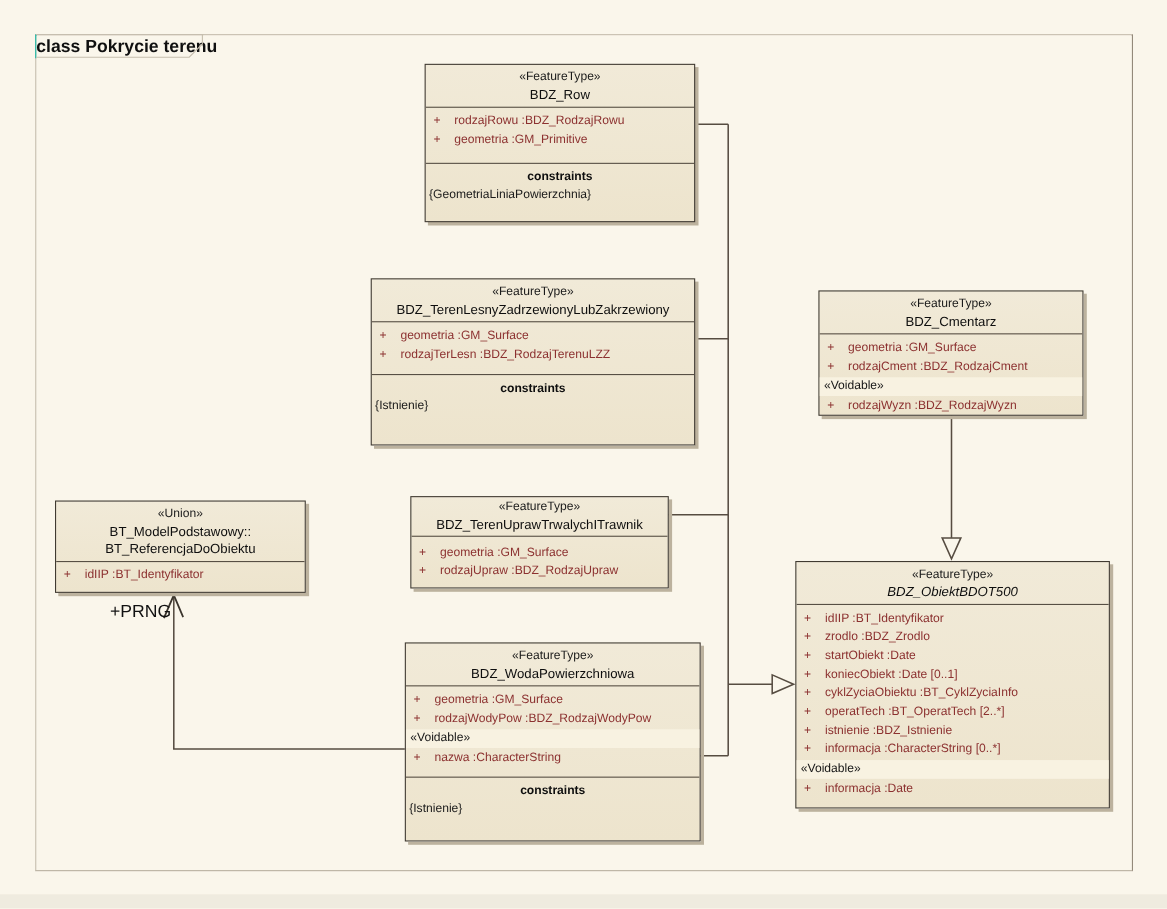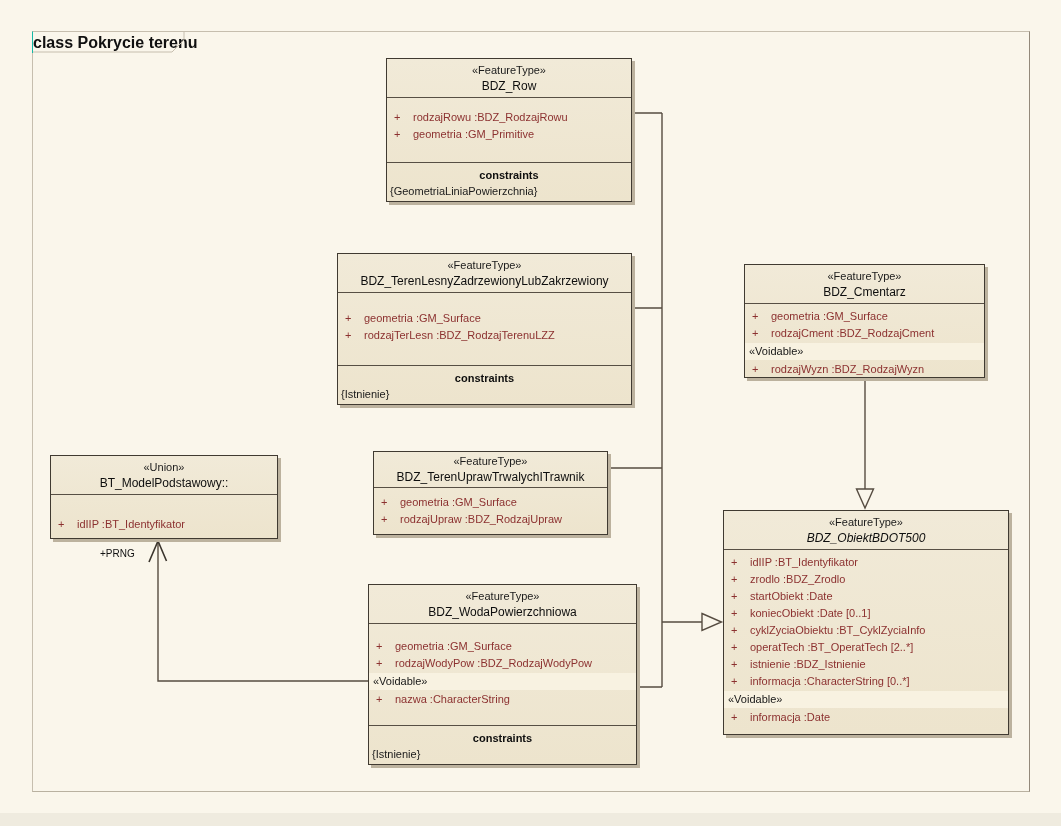--- a/index.html
+++ b/index.html
@@ -28,21 +28,20 @@
   
   svg.overlay{position:absolute;left:0;top:0;z-index:1;pointer-events:none;}
   
   .uml-box{
     position:absolute;z-index:2;box-sizing:border-box;
     background:linear-gradient(180deg,#F1EAD8 0%,#EDE4CD 100%);
     border:1.5px solid #403A31;
     box-shadow:3px 3px 0 #BCB29E;
     display:flex;flex-direction:column;overflow:hidden;
     font-size:11px;
-    justify-content:space-between;
   }
   .box-header{
     text-align:center;border-bottom:1px solid #574F44;
     padding:4px 2px 3px;flex:none;
   }
   .stereo{font-size:11px;color:#1a1a1a;line-height:15px;}
   .cls-name{font-weight:normal;font-size:12px;color:#0e0e0e;line-height:16px;white-space:nowrap;}
   .cls-name.italic{font-style:italic;}
   .attrs{flex:none;padding:4px 0 2px;box-sizing:border-box;}
   .attr-row{display:flex;line-height:17px;color:#8C3130;padding:0 4px;white-space:nowrap;}
@@ -65,21 +64,21 @@
   #box-upraw    {left:373px;top:451px;width:235px;height:84px;}
   #box-upraw .box-header{padding-top:2px;padding-bottom:2px;}
   #box-upraw .attrs{height:47px;padding-top:6px;}
   #box-woda     {left:368px;top:584px;width:269px;height:181px;}
   #box-woda .attrs{height:82px;}
   #box-obiekt   {left:723px;top:510px;width:286px;height:225px;}
   #box-obiekt .attrs{height:185px;}
   
   .prng-label{
     position:absolute;left:100px;top:548px;z-index:2;
-    font-size:10px;color:#111;white-space:nowrap;
+    font-size:16px;color:#111;white-space:nowrap;
   }
 </style>
 </head>
 <body>
 
 <div class="frame"></div>
 <div class="frame-tab">class Pokrycie terenu</div>
 
 <svg class="overlay" width="1061" height="826" viewBox="0 0 1061 826">
 
@@ -158,20 +157,21 @@
       <span class="attr-plus">+</span>
       <span>rodzajWyzn  :BDZ_RodzajWyzn</span>
     </div>
   </div>
 </div>
 
 <div class="uml-box" id="box-union">
   <div class="box-header">
     <div class="stereo">«Union»</div>
     <div class="cls-name">BT_ModelPodstawowy::</div>
+    <div class="cls-name">BT_ReferencjaDoObiektu</div>
   </div>
   <div class="attrs">
     <div class="attr-row">
       <span class="attr-plus">+</span>
       <span>idIIP  :BT_Identyfikator</span>
     </div>
   </div>
 </div>
 
 <div class="uml-box" id="box-upraw">

